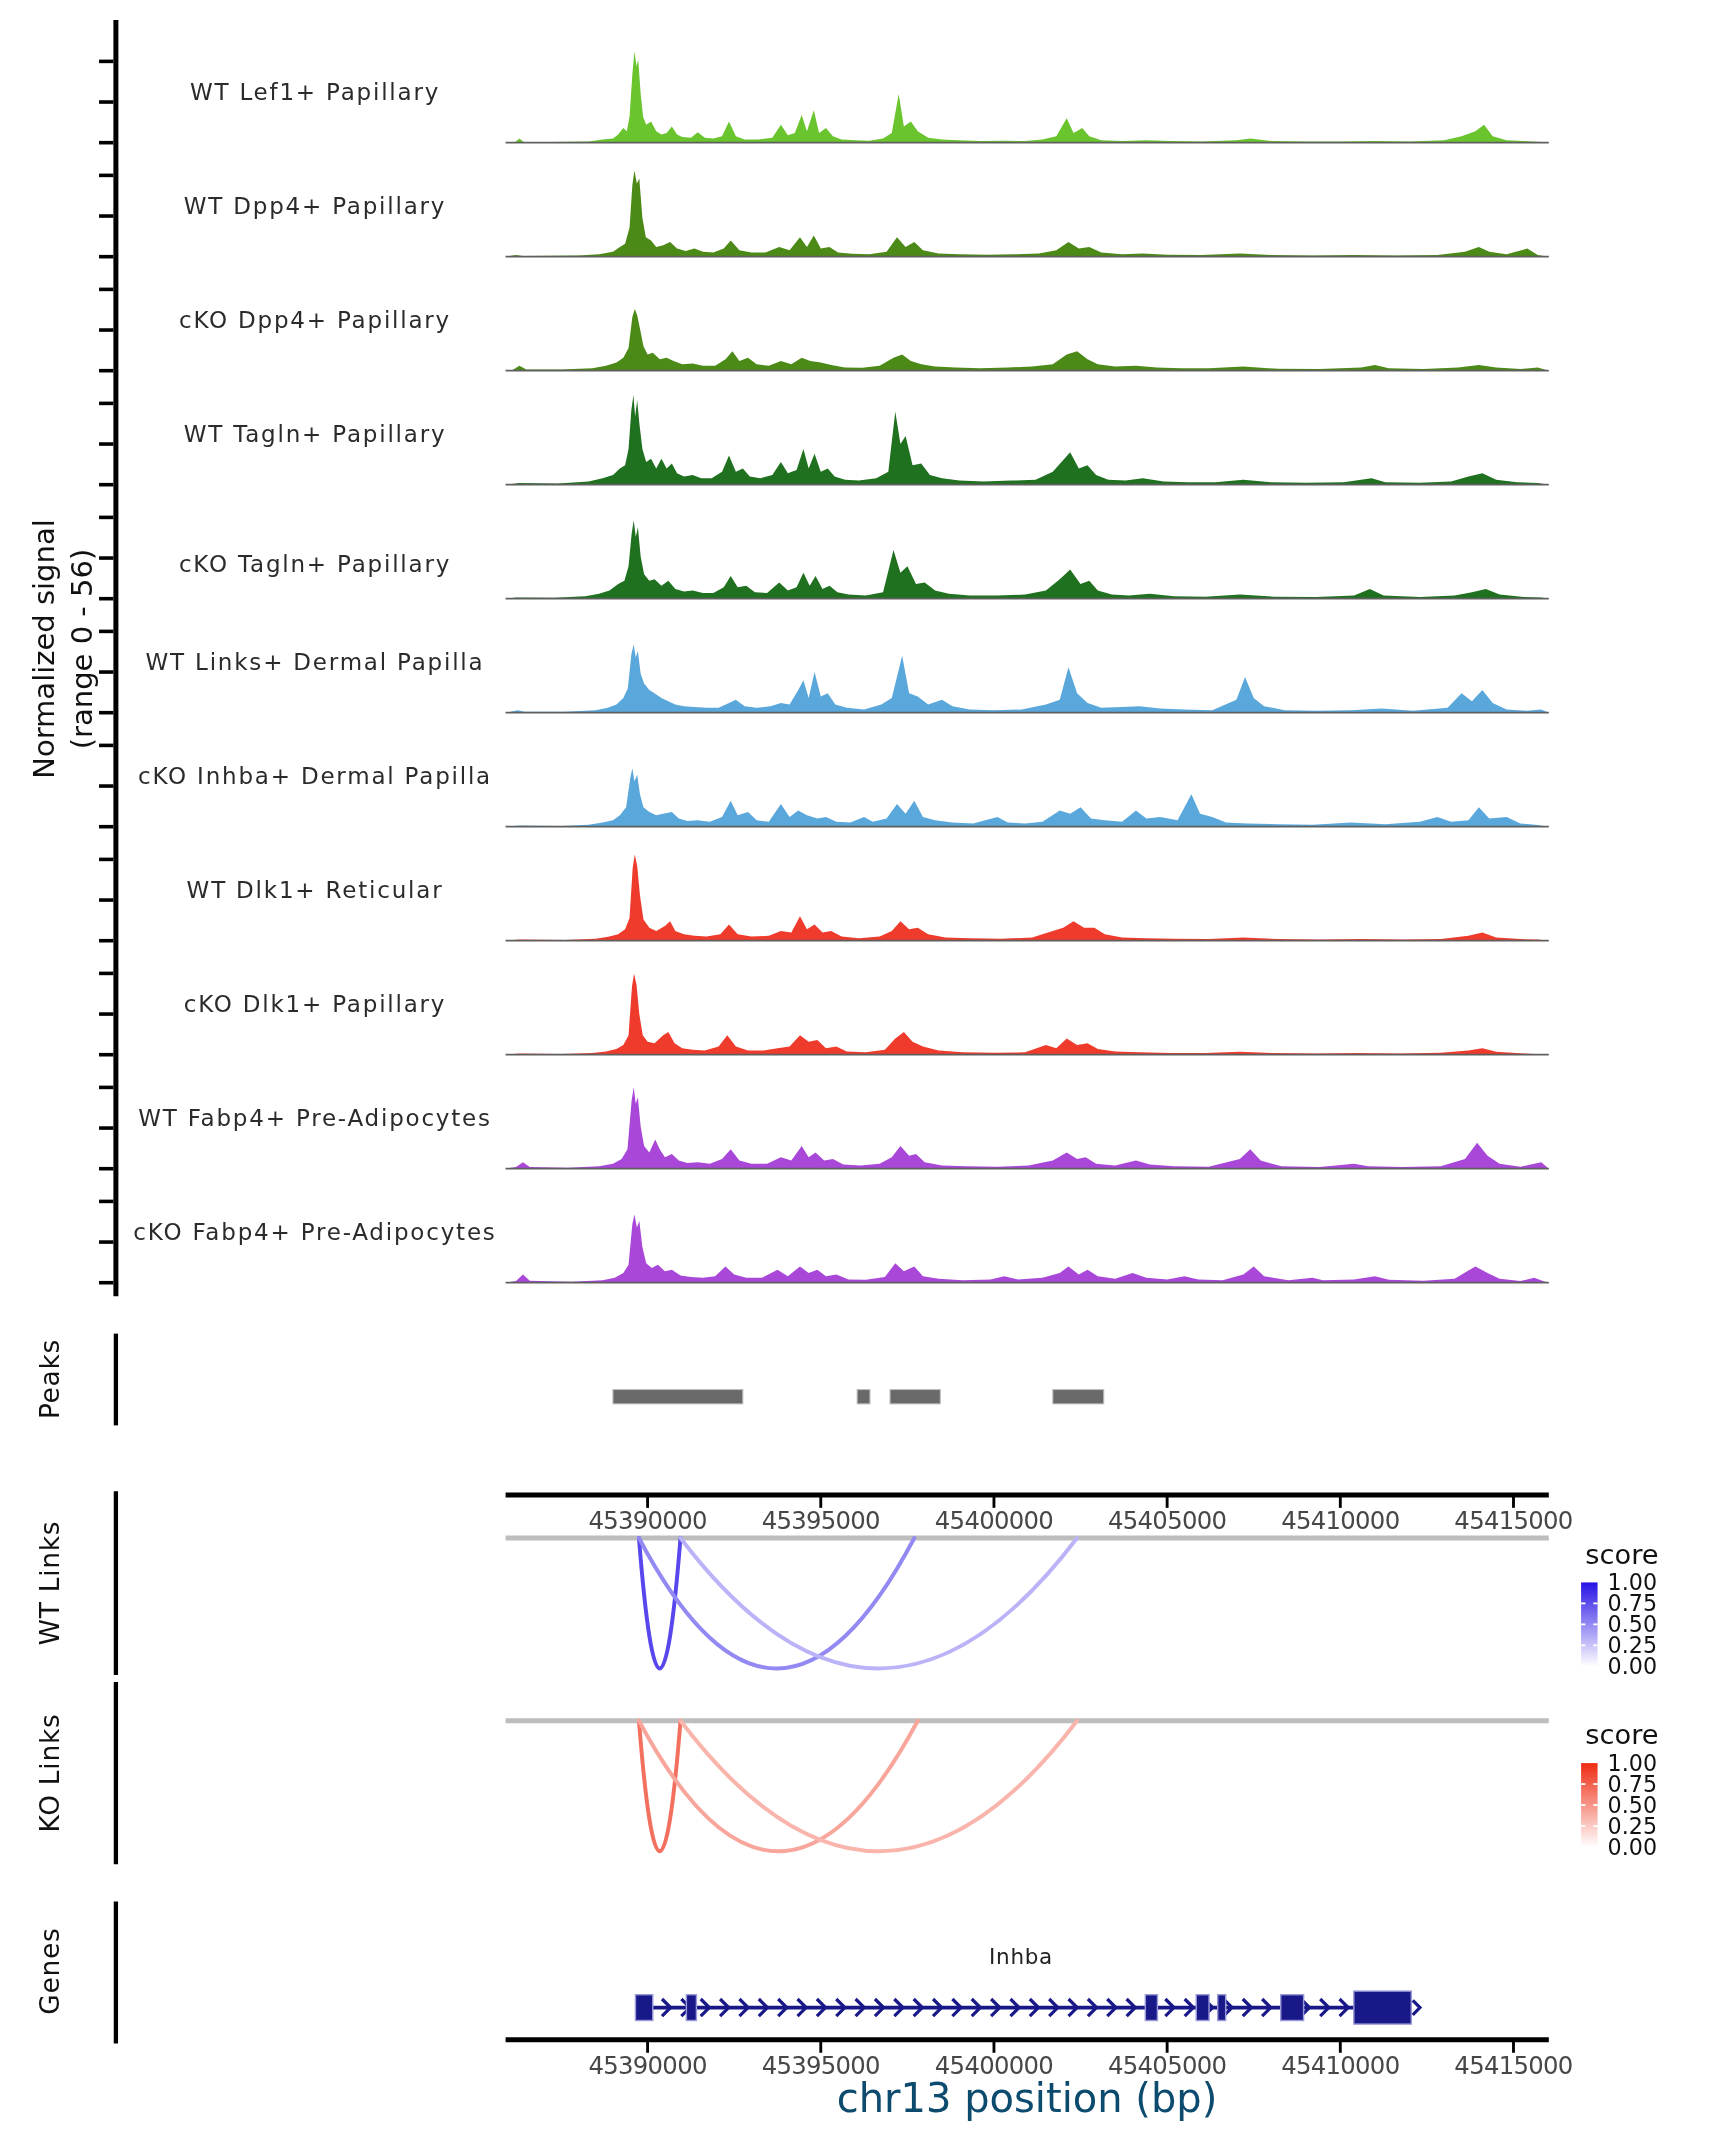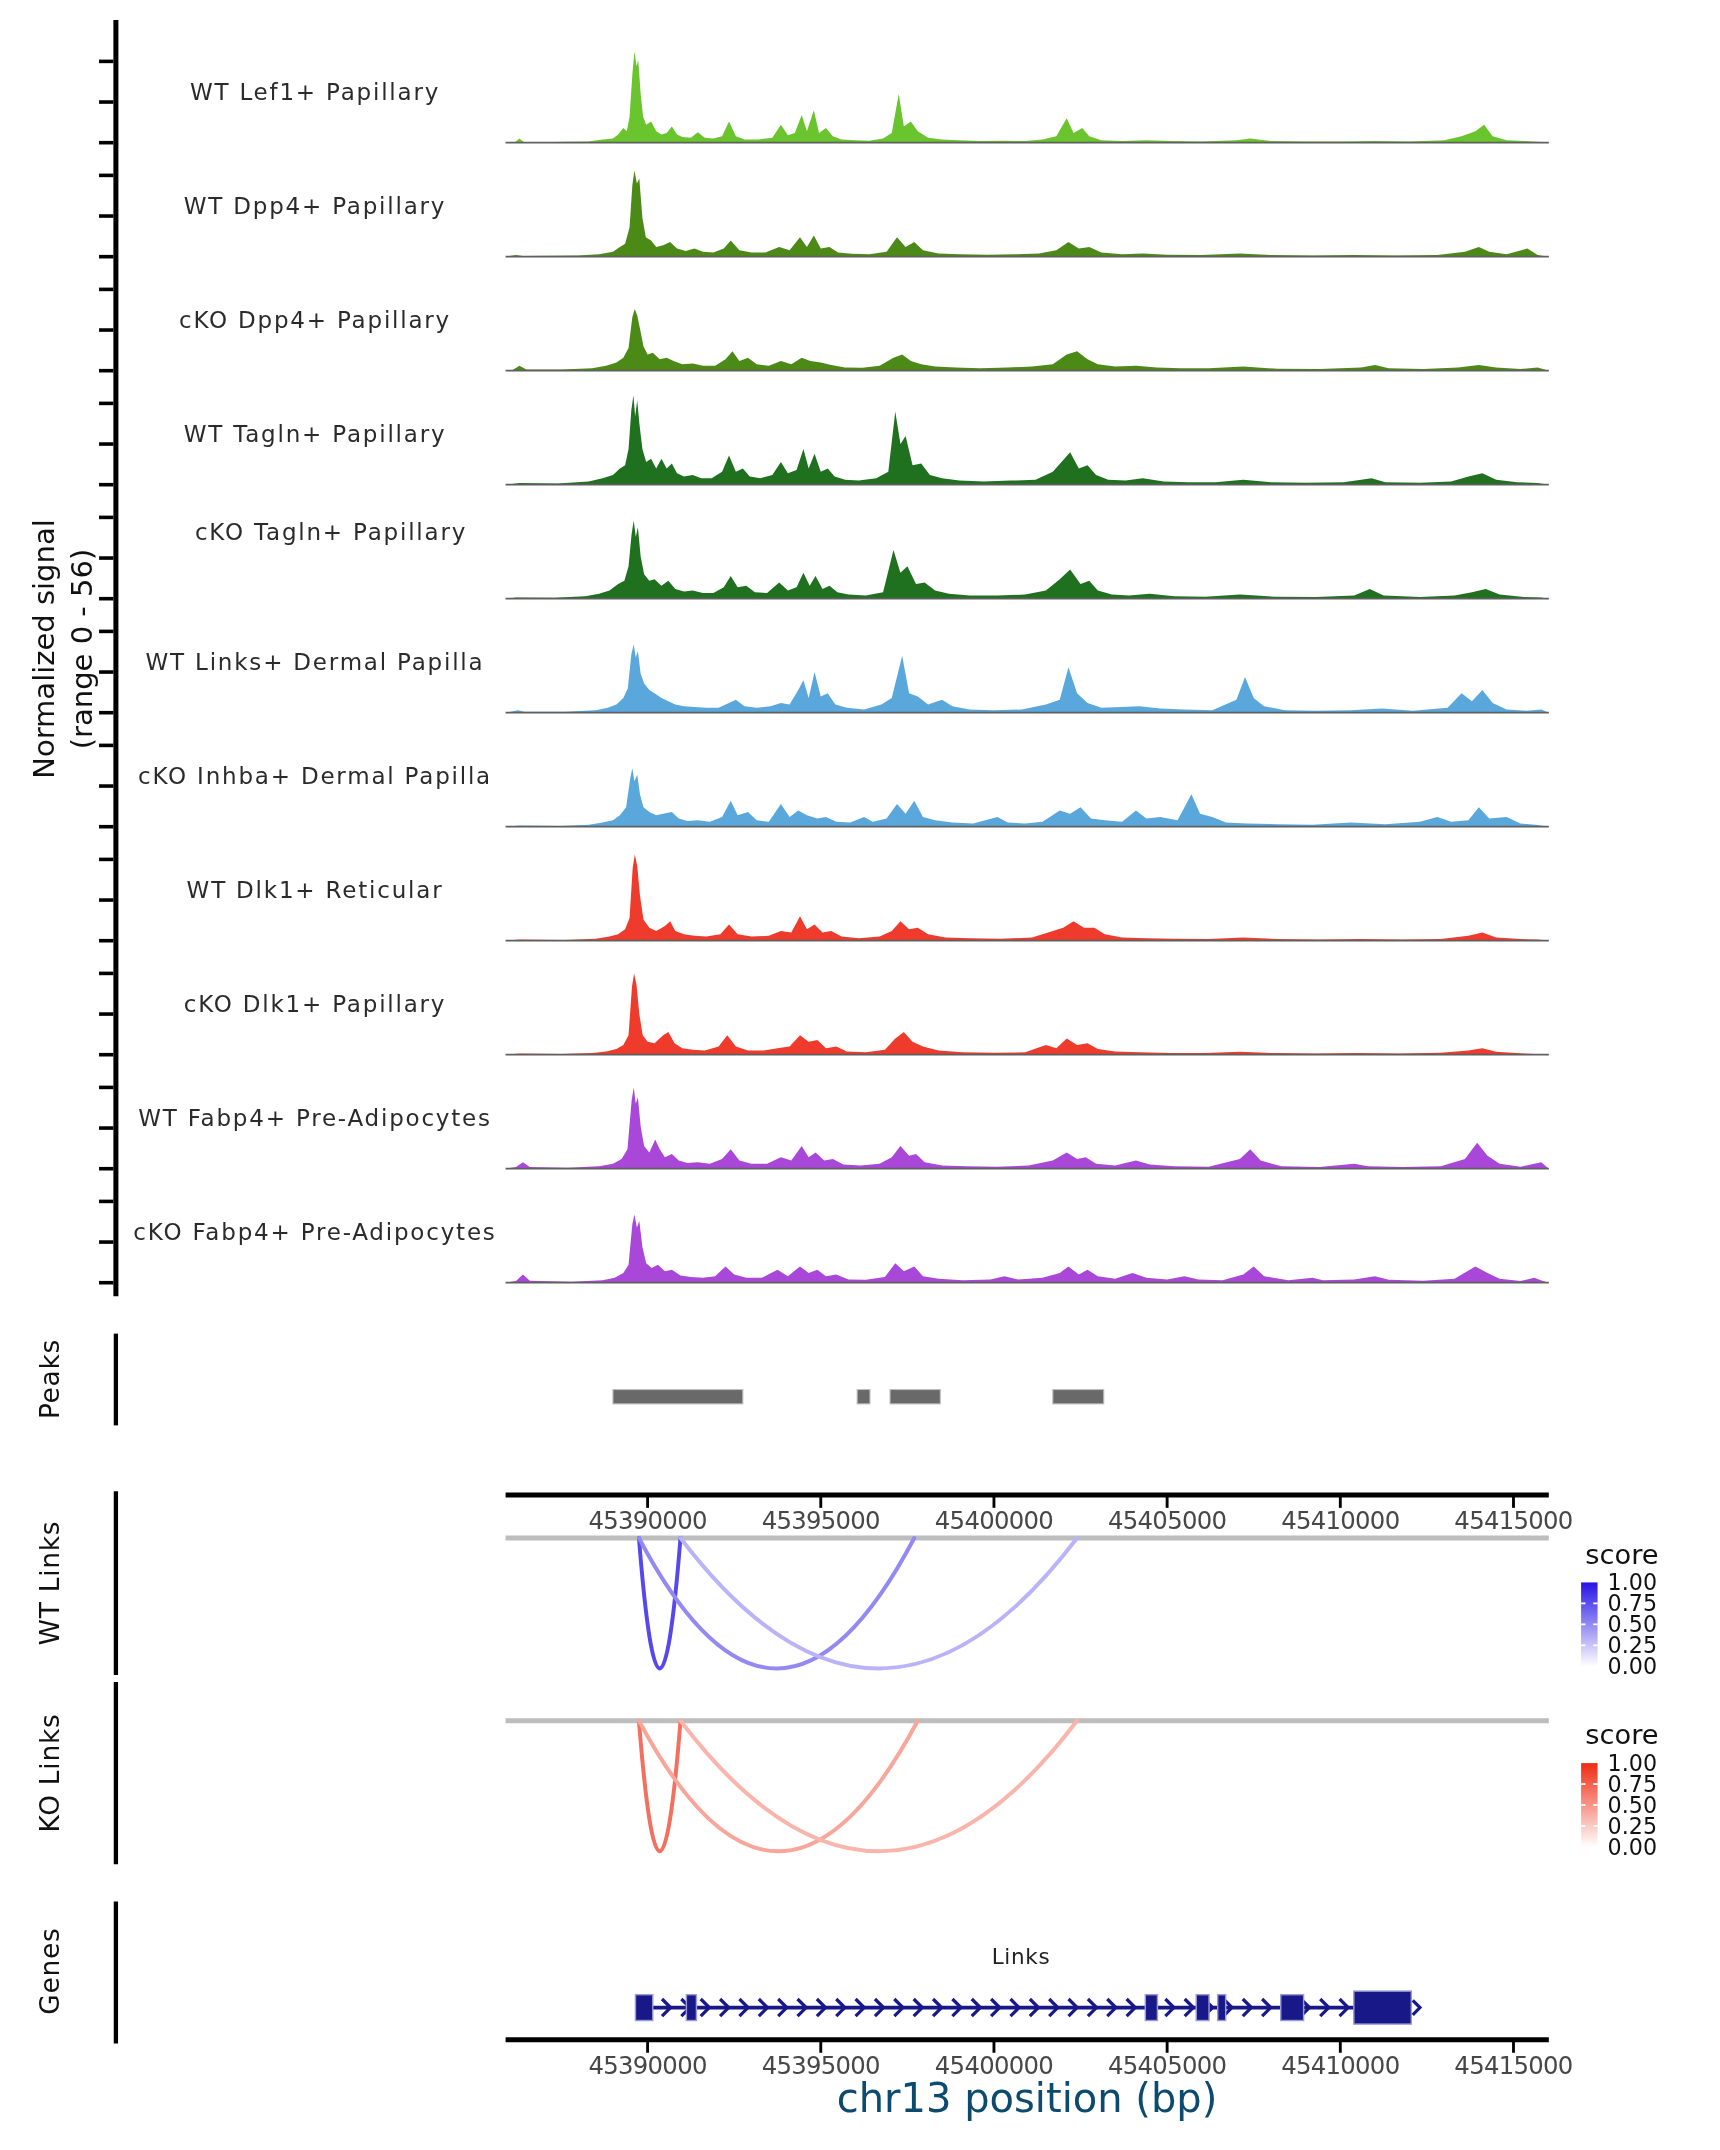--- a/index.html
+++ b/index.html
@@ -229,32 +229,32 @@
     </svg>
 
   <div class="lbl yaxis-label" style="left:44px;top:649px">Normalized signal</div>
   <div class="lbl yaxis-label" style="left:82px;top:649px">(range 0 - 56)</div>
 
   <div id="track-labels">
       <div class="lbl track-label" style="left: 315px; top: 92px;">WT Lef1+ Papillary</div>
       <div class="lbl track-label" style="left: 315px; top: 206px;">WT Dpp4+ Papillary</div>
       <div class="lbl track-label" style="left: 315px; top: 320px;">cKO Dpp4+ Papillary</div>
       <div class="lbl track-label" style="left: 315px; top: 434px; text-align: right;">WT Tagln+ Papillary</div>
-      <div class="lbl track-label" style="left: 315px; top: 532px; margin-left: 16px;">cKO Tagln+ Papillary</div>
+      <div class="lbl track-label" style="left: 315px; top: 564px;">cKO Tagln+ Papillary</div>
       <div class="lbl track-label" style="left: 315px; top: 662px;">WT Links+ Dermal Papilla</div>
       <div class="lbl track-label" style="left: 315px; top: 776px;">cKO Inhba+ Dermal Papilla</div>
       <div class="lbl track-label" style="left: 315px; top: 890px;">WT Dlk1+ Reticular</div>
       <div class="lbl track-label" style="left: 315px; top: 1004px;">cKO Dlk1+ Papillary</div>
       <div class="lbl track-label" style="left: 315px; top: 1118px;">WT Fabp4+ Pre-Adipocytes</div>
       <div class="lbl track-label" style="left: 315px; top: 1232px;">cKO Fabp4+ Pre-Adipocytes</div>
     </div>
   <div id="side-labels">
       <div class="lbl side-label" style="left: 49px; top: 1379px;">Peaks</div>
       <div class="lbl side-label" style="left: 49px; top: 1583px;">WT Links</div>
       <div class="lbl side-label" style="left: 49px; top: 1773px;">KO Links</div>
       <div class="lbl side-label" style="left: 49px; top: 1971px;">Genes</div>
     </div>
 
-  <div class="lbl gene-name" style="left:1021px;top:1956px">Links</div>
+  <div class="lbl gene-name" style="left:1021px;top:1956px">Inhba</div>
 
   <div class="lbl axis-title" style="left:1027px;top:2098px">chr13 position (bp)</div>
 </div>
 
 
 </body></html>

